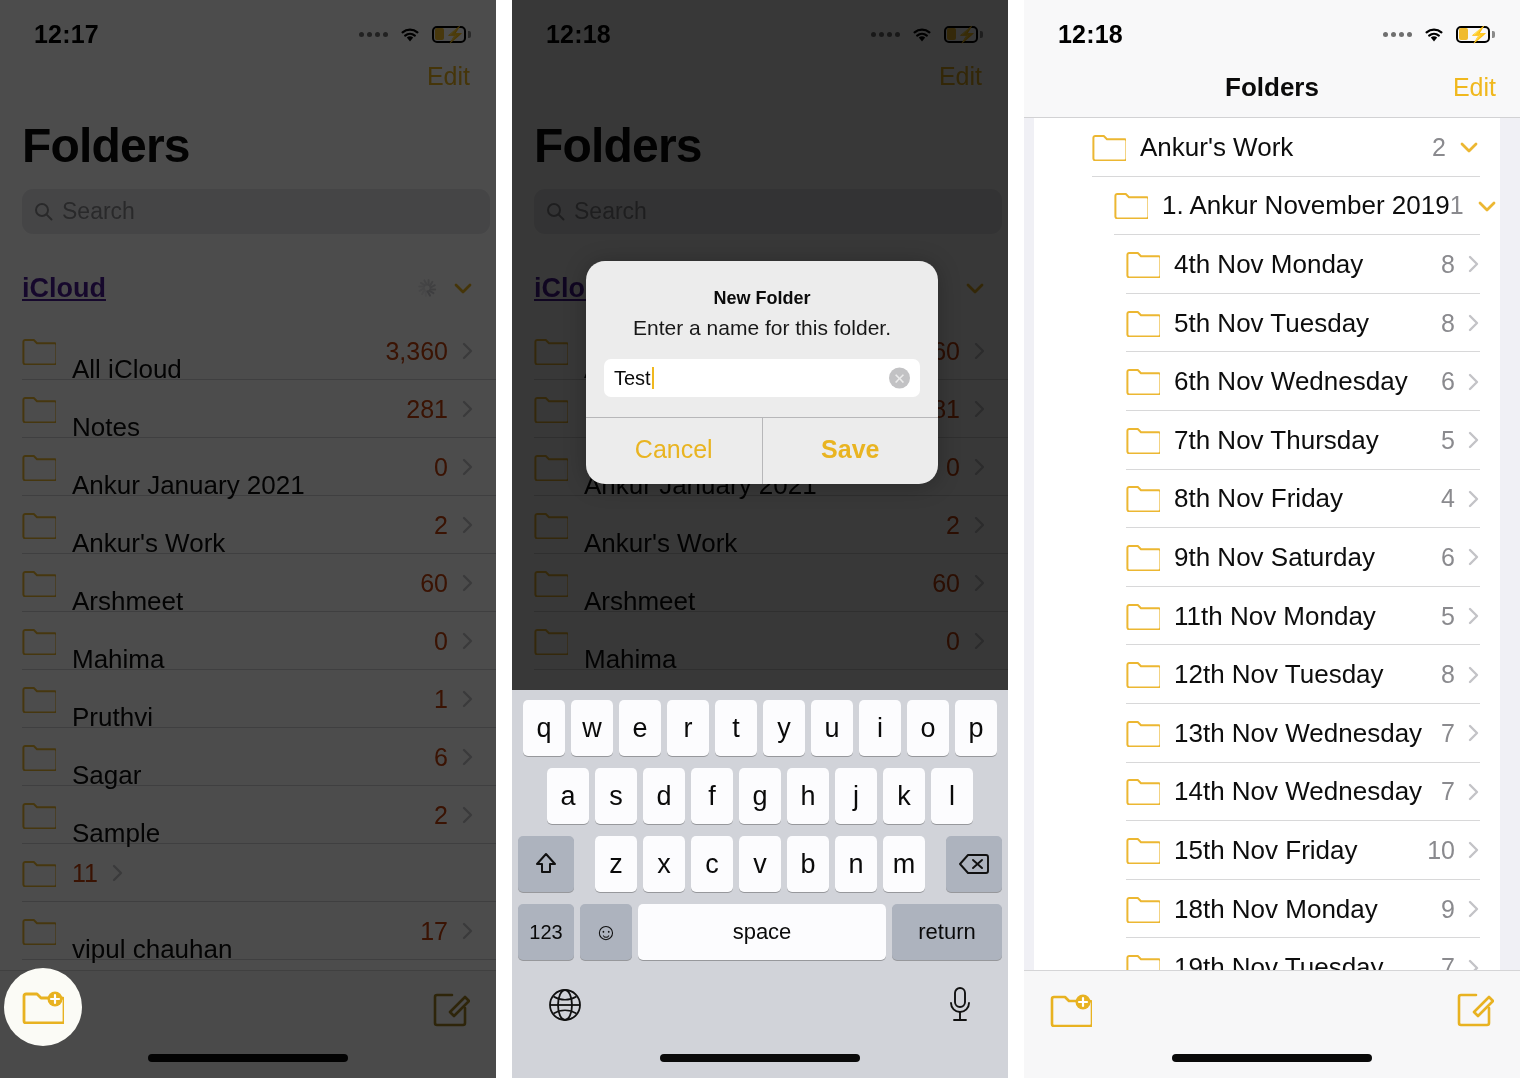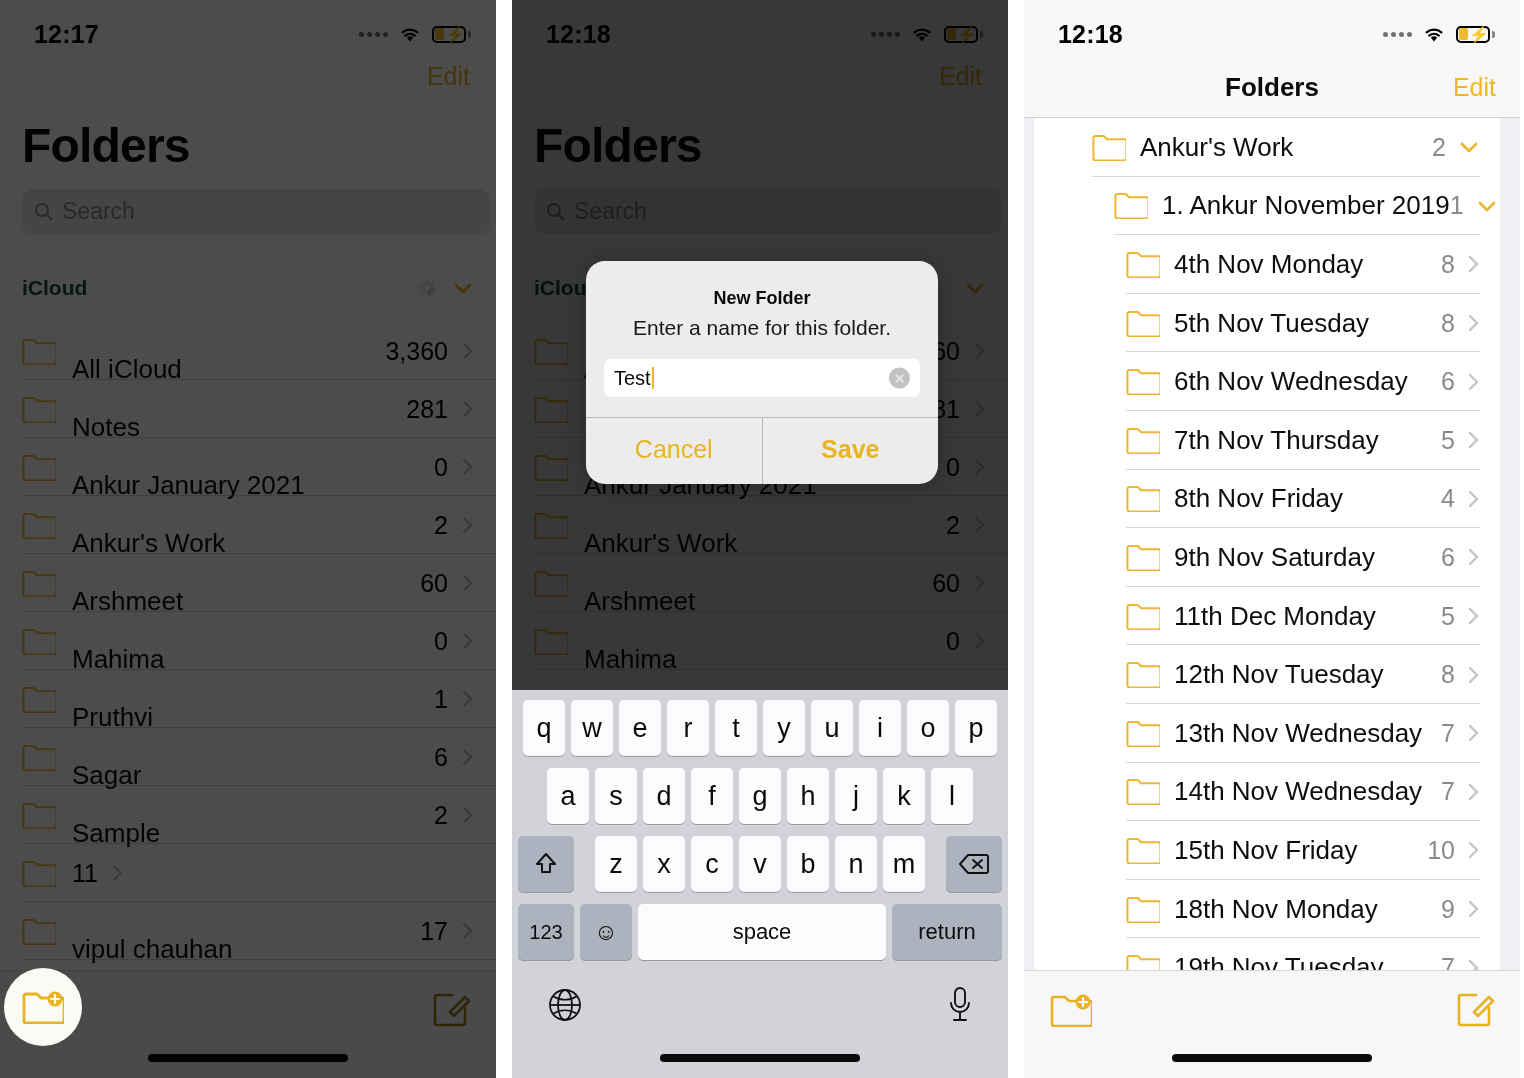--- a/index.html
+++ b/index.html
@@ -52,39 +52,39 @@
     display: flex; align-items: center; padding: 0 12px; gap: 9px;
   }
   .searchbar .mag { width: 19px; height: 19px; flex: 0 0 auto; }
   .searchbar .ph { font-size: 23px; color: #8a8a8e; }
 
   
   .section-head {
     position: absolute; top: 264px; left: 22px; right: 22px; height: 48px;
     display: flex; align-items: center; justify-content: space-between;
   }
-  .section-head .nm { font-size: 21px; font-weight: bold; color: #14532d; }
+  .section-head .nm { font-size: 27px; font-weight: bold; color: #4c1d95; text-decoration: underline; }
   .section-head .rt { display: flex; align-items: center; gap: 14px; }
   .spinner { width: 24px; height: 24px; position: relative; display: inline-block; }
   .spinner i {
     position: absolute; left: 50%; top: 50%; width: 2.4px; height: 7px;
     background: #c9c9cf; border-radius: 2px; transform-origin: 50% 0;
   }
   .chev-d { width: 22px; height: 22px; }
 
   
   .list { position: absolute; left: 0; right: 0; }
   .row {
     position: relative; height: 58px; display: flex; align-items: center;
     padding-right: 22px;
   }
   .row .sep { position: absolute; left: 0; right: 0; bottom: 0; height: 1px; background: rgba(60,60,67,.22); }
   .row .folder { flex: 0 0 auto; width: 34px; height: 27px; margin-right: 16px; }
   .row .label { font-size: 26px; color: #0d0d0d; flex: 1 1 auto; white-space: nowrap; overflow: hidden; margin-top: 36px; }
-  .row .count { font-size: 25px; color: #000000; margin-right: 13px; }
+  .row .count { font-size: 25px; color: #c2410c; margin-right: 13px; }
   .row .chev { width: 13px; height: 22px; flex: 0 0 auto; }
 
   
   .toolbar {
     position: absolute; left: 0; right: 0; bottom: 0; height: 108px;
     background: #f7f7f8; border-top: 1px solid rgba(60,60,67,.18);
   }
   .toolbar .newfolder { position: absolute; left: 26px; top: 22px; width: 42px; height: 34px; }
   .toolbar .compose { position: absolute; right: 26px; top: 19px; width: 38px; height: 38px; }
   .home-ind {
@@ -754,21 +754,21 @@
               <span class="count">6</span>
               <span class="chev"><svg viewBox="0 0 13 22" width="13" height="22">
                   <polyline points="3,4 10,11 3,18" stroke="#c3c3c7" stroke-width="2.4" fill="none" stroke-linecap="round" stroke-linejoin="round"></polyline>
                 </svg></span>
               <span class="sep"></span>
             </div>
             <div class="row3 ind2">
               <span class="folder"><svg viewBox="0 0 34 27" width="34" height="27">
                   <path d="M1.4 24.6V3.8a1.8 1.8 0 011.8-1.8h8.6l3.2 3.2h17.6a1.8 1.8 0 011.8 1.8v17.6a1.8 1.8 0 01-1.8 1.8H3.2a1.8 1.8 0 01-1.8-1.8z" stroke="#ecb732" stroke-width="2" fill="none" stroke-linejoin="round"></path>
                 </svg></span>
-              <span class="label">11th Dec Monday</span>
+              <span class="label">11th Nov Monday</span>
               <span class="count">5</span>
               <span class="chev"><svg viewBox="0 0 13 22" width="13" height="22">
                   <polyline points="3,4 10,11 3,18" stroke="#c3c3c7" stroke-width="2.4" fill="none" stroke-linecap="round" stroke-linejoin="round"></polyline>
                 </svg></span>
               <span class="sep"></span>
             </div>
             <div class="row3 ind2">
               <span class="folder"><svg viewBox="0 0 34 27" width="34" height="27">
                   <path d="M1.4 24.6V3.8a1.8 1.8 0 011.8-1.8h8.6l3.2 3.2h17.6a1.8 1.8 0 011.8 1.8v17.6a1.8 1.8 0 01-1.8 1.8H3.2a1.8 1.8 0 01-1.8-1.8z" stroke="#ecb732" stroke-width="2" fill="none" stroke-linejoin="round"></path>
                 </svg></span>

